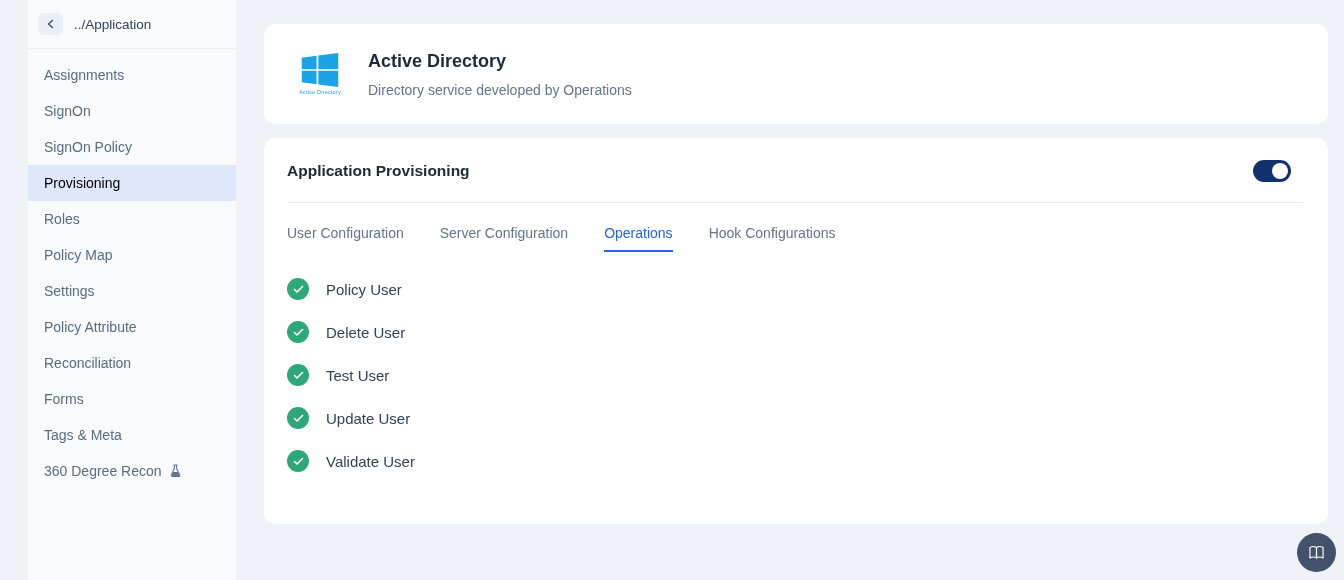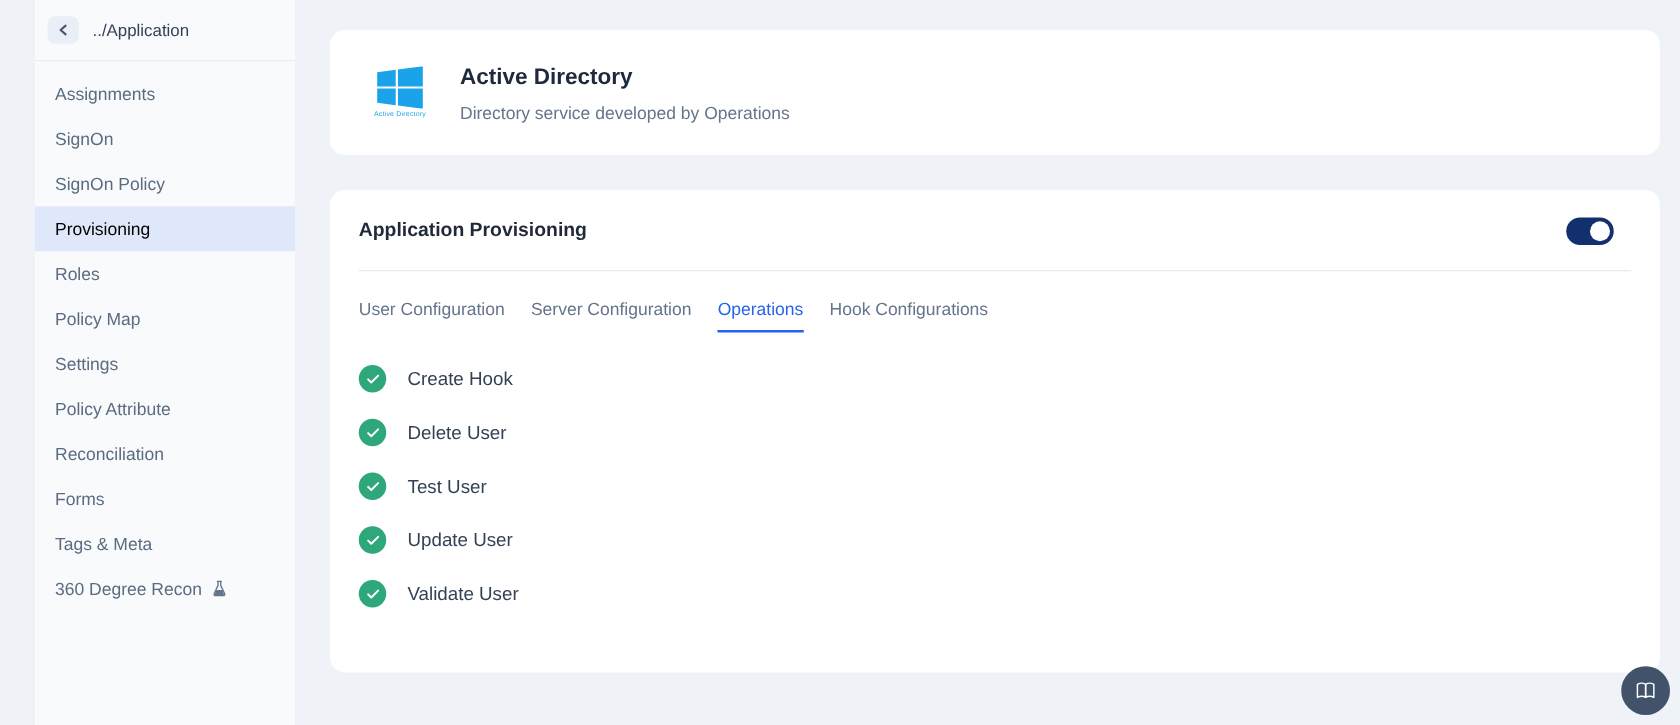--- a/index.html
+++ b/index.html
@@ -61,41 +61,41 @@
     width: 52px; margin-right: 22px;
     display: flex; flex-direction: column; align-items: center;
   }
   .logo-caption {
     font-size: 5.5px; color: #1a9fe0;
     white-space: nowrap; margin-top: 2px; letter-spacing: 0.2px;
   }
   .app-title { margin: 0 0 10px; font-size: 18px; font-weight: 700; color: #1e293b; }
   .app-subtitle { margin: 0; font-size: 14px; color: #64748b; }
 
-  .prov-card { margin-top: 28px; height: 386px; padding-top: 22px; }
+  .prov-card { margin-top: 14px; height: 386px; padding-top: 22px; }
   .prov-header {
     display: flex; align-items: center; justify-content: space-between;
     padding: 0 23px;
   }
   .prov-title { margin: 0; font-size: 15.5px; font-weight: 700; color: #1f2937; }
 
   .toggle {
     width: 38px; height: 22px; border-radius: 11px;
     background: #13306e; position: relative; cursor: pointer;
     border: none; padding: 0; margin-right: 14px;
   }
   .toggle-knob {
     position: absolute; top: 3px; right: 3px;
     width: 16px; height: 16px; border-radius: 50%;
     background: #ffffff;
   }
 
   .divider { height: 1px; background: #e7eaf0; margin: 20px 23px 0; }
 
-  .tabs { display: flex; gap: 21px; padding: 22px 23px 0; }
+  .tabs { display: flex; gap: 36px; padding: 22px 23px 0; }
   .tab {
     font-size: 14px; color: #64748b;
     padding-bottom: 9px; cursor: pointer;
     border-bottom: 2px solid transparent;
   }
   .tab.active { color: #2563eb; border-bottom-color: #2563eb; }
 
   .ops-list { padding: 26px 23px 0; }
   .op-row { display: flex; align-items: center; gap: 17px; margin-bottom: 21px; }
   .check-circle {
@@ -210,21 +210,21 @@
       <div class="tab">Hook Configurations</div>
     </div>
 
     <div class="ops-list">
       <div class="op-row">
         <span class="check-circle">
           <svg width="11" height="9" viewBox="0 0 11 9" fill="none">
               <polyline points="1.5,4.5 4,7 9.5,1.5" stroke="#ffffff" stroke-width="1.6" stroke-linecap="round" stroke-linejoin="round"></polyline>
             </svg>
         </span>
-        <span class="op-label">Create Hook</span>
+        <span class="op-label">Policy User</span>
       </div>
       <div class="op-row">
         <span class="check-circle">
           <svg width="11" height="9" viewBox="0 0 11 9" fill="none">
               <polyline points="1.5,4.5 4,7 9.5,1.5" stroke="#ffffff" stroke-width="1.6" stroke-linecap="round" stroke-linejoin="round"></polyline>
             </svg>
         </span>
         <span class="op-label">Delete User</span>
       </div>
       <div class="op-row">

